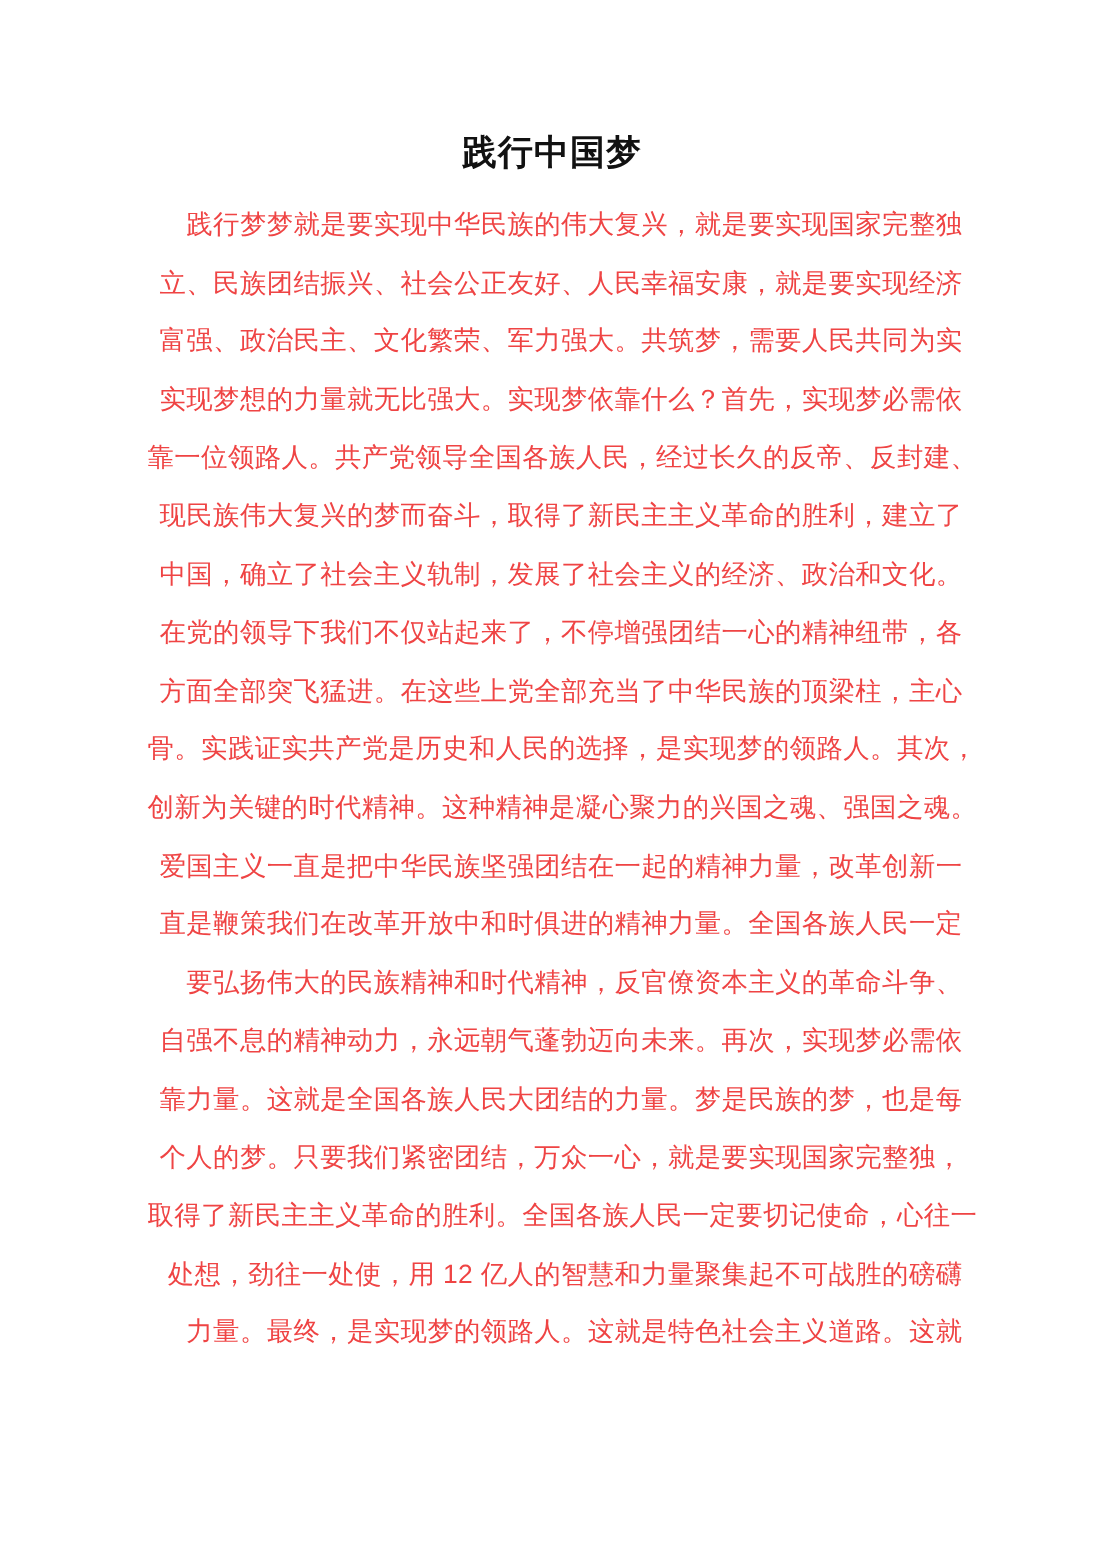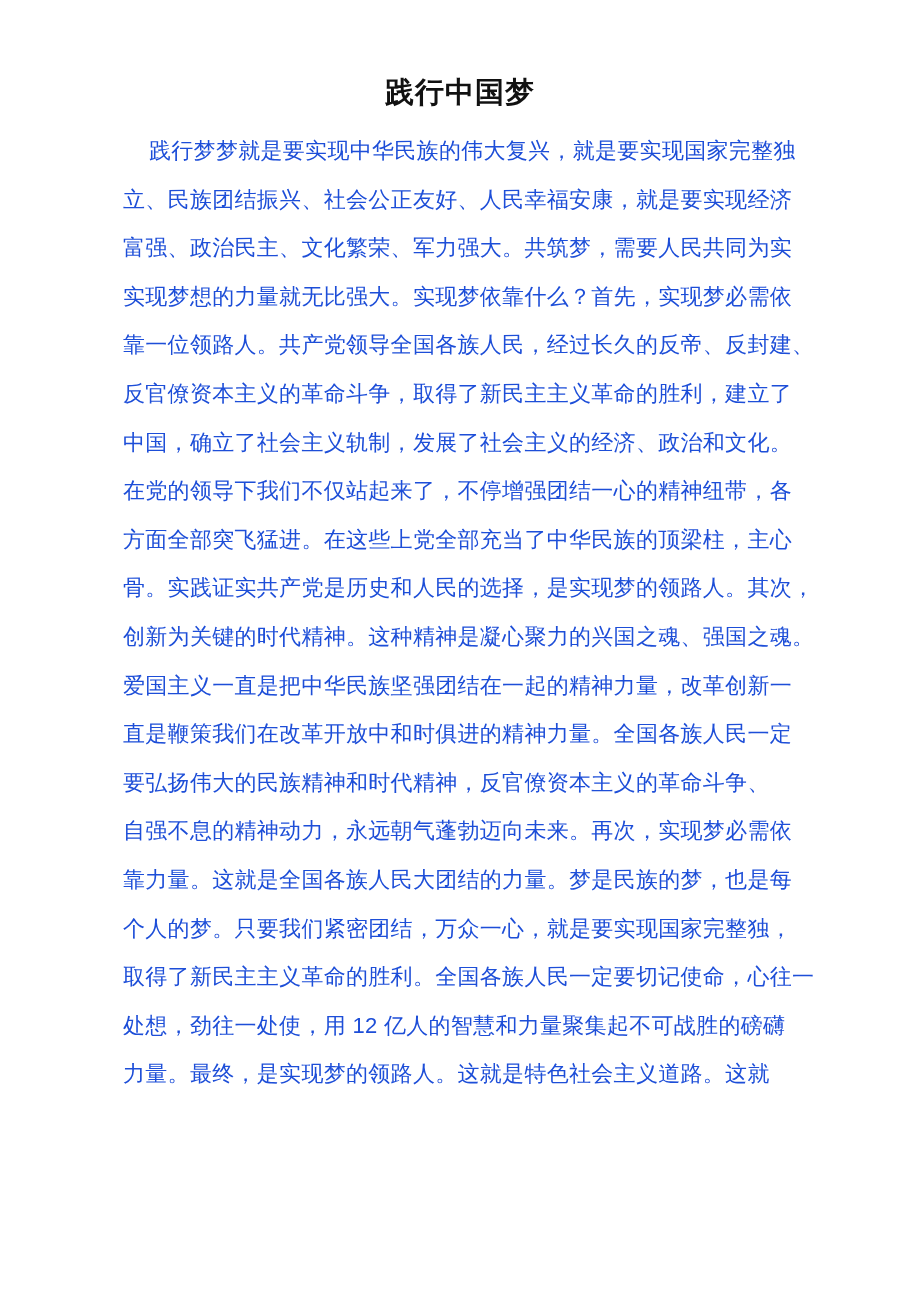--- a/index.html
+++ b/index.html
@@ -12,36 +12,37 @@
     height: 1302px;
     font-family: "Liberation Sans", "DejaVu Sans", sans-serif;
     overflow: hidden;
   }
   .doc-page {
     position: relative;
     width: 920px;
     height: 1302px;
     background: #ffffff;
     box-sizing: border-box;
-    padding-top: 72px;
+    padding-top: 108px;
   }
   .doc-title {
     margin: 0;
     text-align: center;
     font-size: 29px;
     line-height: 40px;
     font-weight: bold;
     color: #111111;
     letter-spacing: 1px;
   }
   .doc-body {
     margin: 15px 118px 0 123px;
-    color: #1d4ed8;
+    color: #ef4444;
     font-size: 22px;
     letter-spacing: 0.3px;
+    text-align: right;
   }
   .text-line {
     height: 48.6px;
     line-height: 48.6px;
     white-space: nowrap;
     overflow: visible;
   }
   .text-line:first-child {
     text-indent: 26px;
   }
@@ -51,21 +52,21 @@
 
 <div class="doc-page">
   <h1 class="doc-title">践行中国梦</h1>
 
   <div class="doc-body">
     <div class="text-line">践行梦梦就是要实现中华民族的伟大复兴，就是要实现国家完整独</div>
     <div class="text-line">立、民族团结振兴、社会公正友好、人民幸福安康，就是要实现经济</div>
     <div class="text-line">富强、政治民主、文化繁荣、军力强大。共筑梦，需要人民共同为实</div>
     <div class="text-line">实现梦想的力量就无比强大。实现梦依靠什么？首先，实现梦必需依</div>
     <div class="text-line">靠一位领路人。共产党领导全国各族人民，经过长久的反帝、反封建、</div>
-    <div class="text-line">反官僚资本主义的革命斗争，取得了新民主主义革命的胜利，建立了</div>
+    <div class="text-line">现民族伟大复兴的梦而奋斗，取得了新民主主义革命的胜利，建立了</div>
     <div class="text-line">中国，确立了社会主义轨制，发展了社会主义的经济、政治和文化。</div>
     <div class="text-line">在党的领导下我们不仅站起来了，不停增强团结一心的精神纽带，各</div>
     <div class="text-line">方面全部突飞猛进。在这些上党全部充当了中华民族的顶梁柱，主心</div>
     <div class="text-line">骨。实践证实共产党是历史和人民的选择，是实现梦的领路人。其次，</div>
     <div class="text-line">创新为关键的时代精神。这种精神是凝心聚力的兴国之魂、强国之魂。</div>
     <div class="text-line">爱国主义一直是把中华民族坚强团结在一起的精神力量，改革创新一</div>
     <div class="text-line">直是鞭策我们在改革开放中和时俱进的精神力量。全国各族人民一定</div>
     <div class="text-line">要弘扬伟大的民族精神和时代精神，反官僚资本主义的革命斗争、</div>
     <div class="text-line">自强不息的精神动力，永远朝气蓬勃迈向未来。再次，实现梦必需依</div>
     <div class="text-line">靠力量。这就是全国各族人民大团结的力量。梦是民族的梦，也是每</div>

